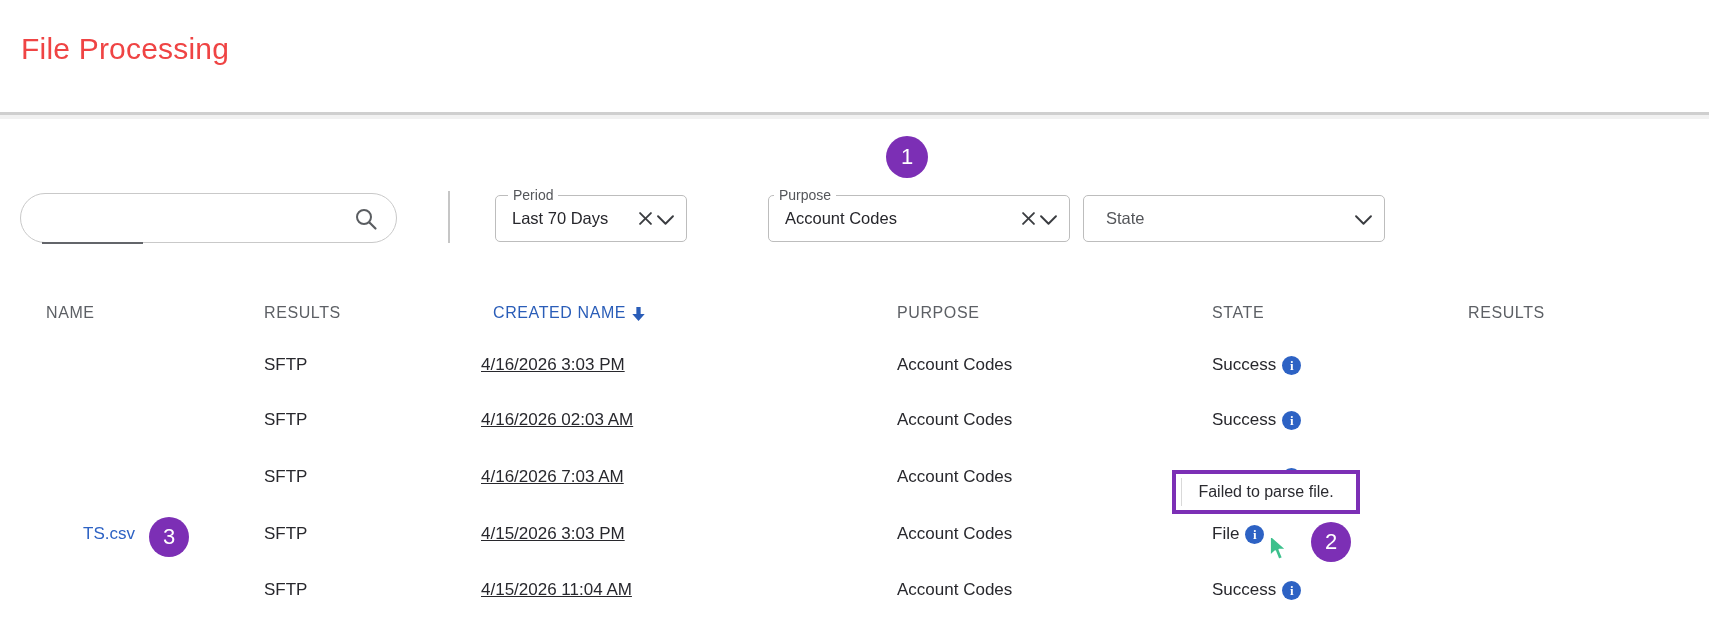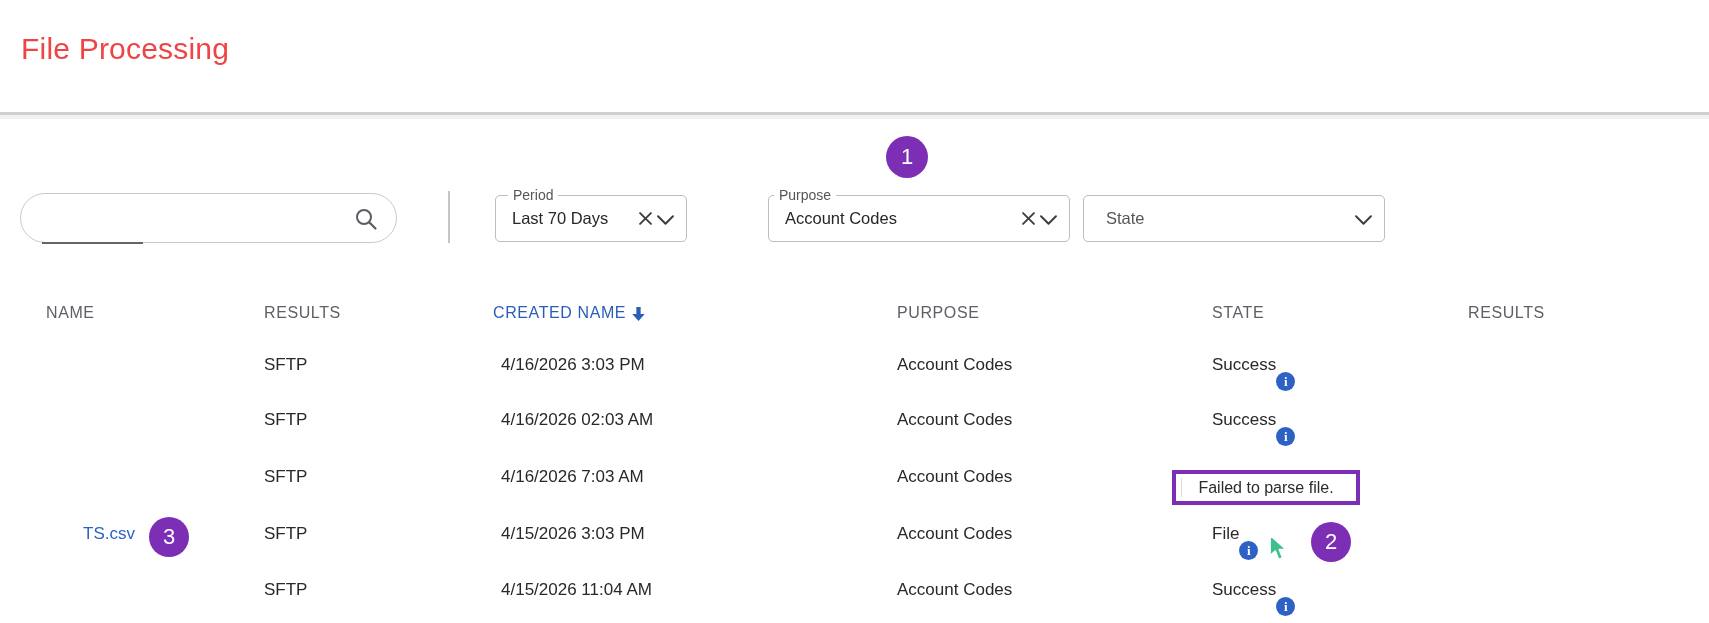--- a/index.html
+++ b/index.html
@@ -45,29 +45,29 @@
   .badge-2{left:1311px;top:522px;width:40px;height:40px;}
   .badge-3{left:149px;top:517px;width:40px;height:40px;}
   
   .th{position:absolute;top:287px;height:52px;line-height:52px;font-size:16px;letter-spacing:.6px;font-weight:500;color:var(--head-gray);white-space:nowrap;cursor:pointer;}
   .th-name{left:46px;}.th-method{left:264px;}.th-purpose{left:897px;}.th-state{left:1212px;}.th-results{left:1468px;}
   .th-date{left:493px;color:var(--sort-blue);display:flex;align-items:center;gap:5px;}
   .sort-icon{width:15px;height:15px;margin-top:2px;}
   .row{position:absolute;left:0;width:1575px;height:52px;}
   .cell{position:absolute;top:0;height:52px;line-height:52px;font-size:17px;color:var(--text-dark);white-space:nowrap;}
   .cell-method{left:264px;}
-  .cell-date{left:501px;}
+  .cell-date{left:481px;text-decoration:underline;}
   .cell-purpose{left:897px;}
-  .cell-state{left:1212px;display:flex;align-items:flex-end;gap:0;}
+  .cell-state{left:1212px;display:flex;align-items:center;gap:6px;}
   .cell-name{left:83px;}
   .file-link{color:var(--link-blue);text-decoration:none;cursor:pointer;}
   .info-icon{display:inline-block;width:19px;height:19px;border-radius:50%;background:var(--info-blue);color:#fff;
     font-family:"Liberation Serif","DejaVu Serif",serif;font-weight:bold;font-size:13px;line-height:19px;text-align:center;cursor:pointer;}
   
-  .tooltip-box{position:absolute;left:1172px;top:470px;width:188px;height:35px;border:4px solid var(--annotation-purple);
+  .tooltip-box{position:absolute;left:1172px;top:470px;width:188px;height:44px;border:4px solid var(--annotation-purple);
     background:#fff;box-sizing:border-box;z-index:6;display:flex;align-items:center;justify-content:center;}
   .tooltip-edge{position:absolute;left:5px;top:4px;bottom:4px;width:1px;background:#d9d9d9;}
   .tooltip-text{font-size:16px;color:#2b2b30;white-space:nowrap;}
   .cursor-icon{position:absolute;left:1267px;top:534px;width:24px;height:28px;z-index:9;}
 </style>
 </head>
 <body>
 
 <div class="screen">
 

